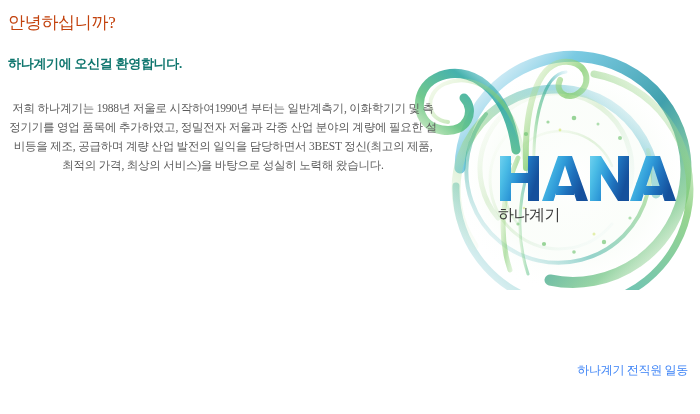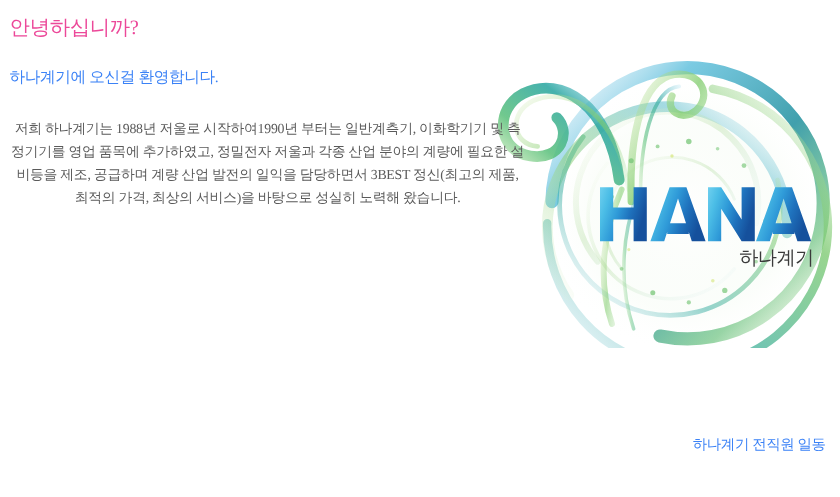--- a/index.html
+++ b/index.html
@@ -35,52 +35,52 @@
     width: 180px;
     height: 58px;
   }
   #logo-wordmark svg { display: block; width: 100%; height: 100%; }
 
   #logo-subtitle {
     position: absolute;
     left: 498px;
     top: 205px;
     width: 180px;
-    text-align: right;
+    text-align: left;
     font-family: "Liberation Sans", "DejaVu Sans", sans-serif;
     font-size: 16px;
     letter-spacing: -0.5px;
     color: #3a3a3a;
   }
 
   
   #content {
     position: absolute;
     left: 8px;
     top: 0;
     width: 430px;
   }
 
   #greeting-heading {
     margin: 0;
     padding-top: 12px;
     font-size: 17px;
     font-weight: normal;
     letter-spacing: -0.3px;
-    color: #ec4899;
+    color: #c2410c;
     line-height: 1.3;
   }
 
   #welcome-heading {
     margin: 0;
     padding-top: 22px;
     font-size: 13px;
-    font-weight: normal;
+    font-weight: bold;
     letter-spacing: -0.3px;
-    color: #3b82f6;
+    color: #0f766e;
     line-height: 1.3;
   }
 
   .body-paragraph {
     margin: 0;
     padding-top: 26px;
     font-size: 11.5px;
     line-height: 19px;
     letter-spacing: -0.2px;
     color: #5a5a5a;

